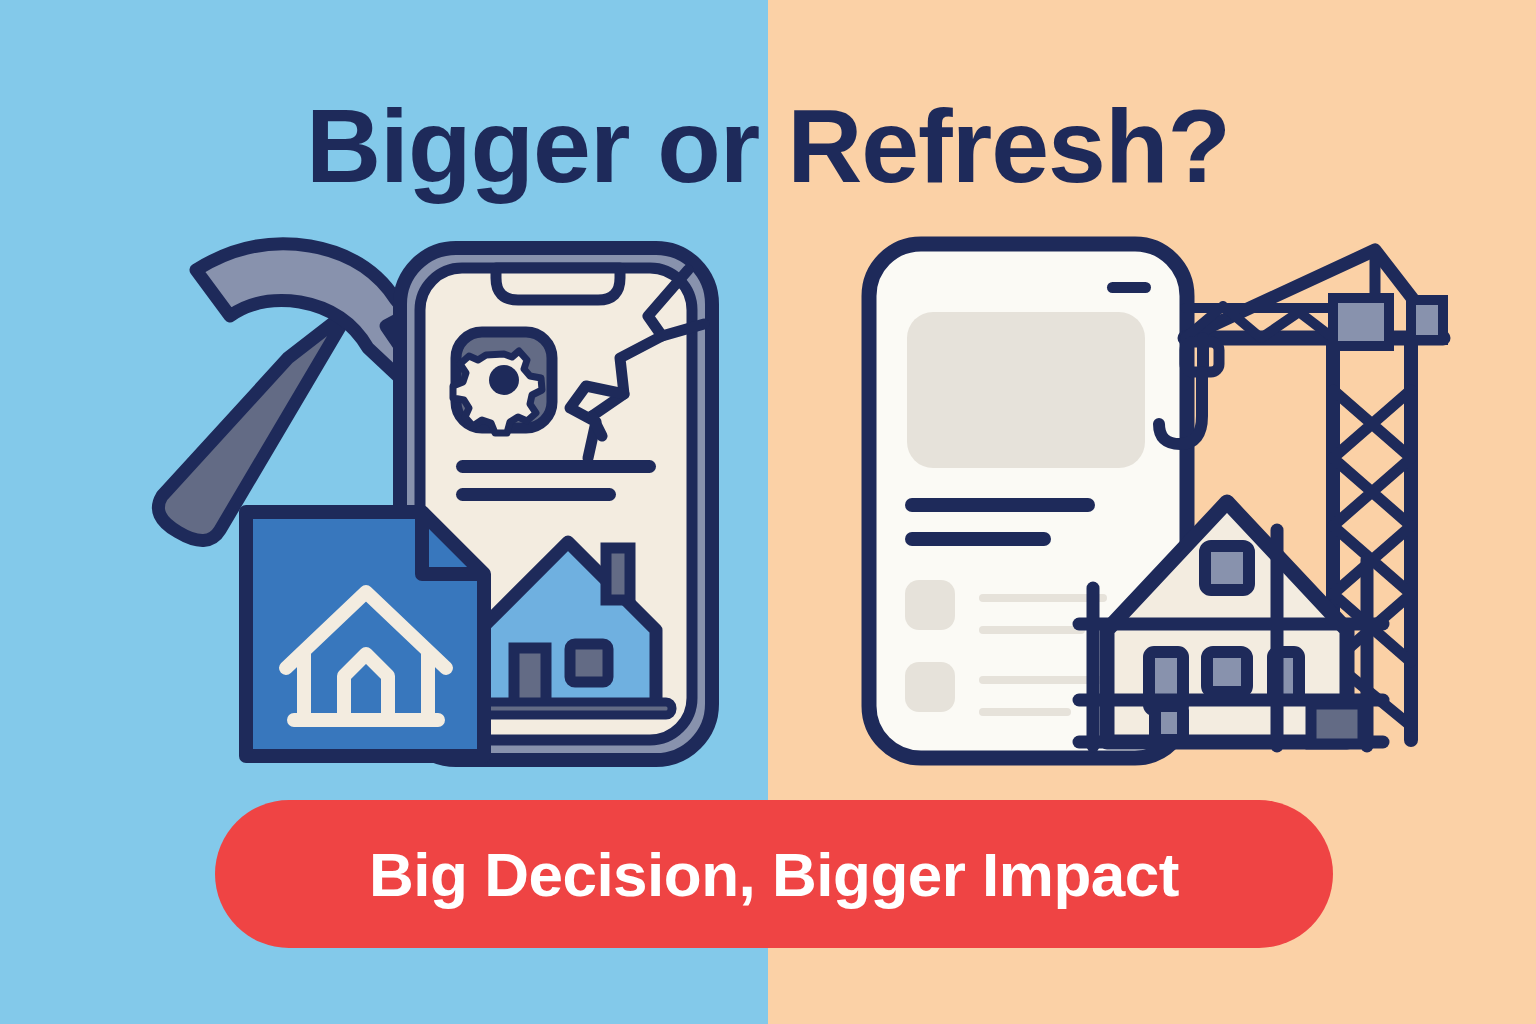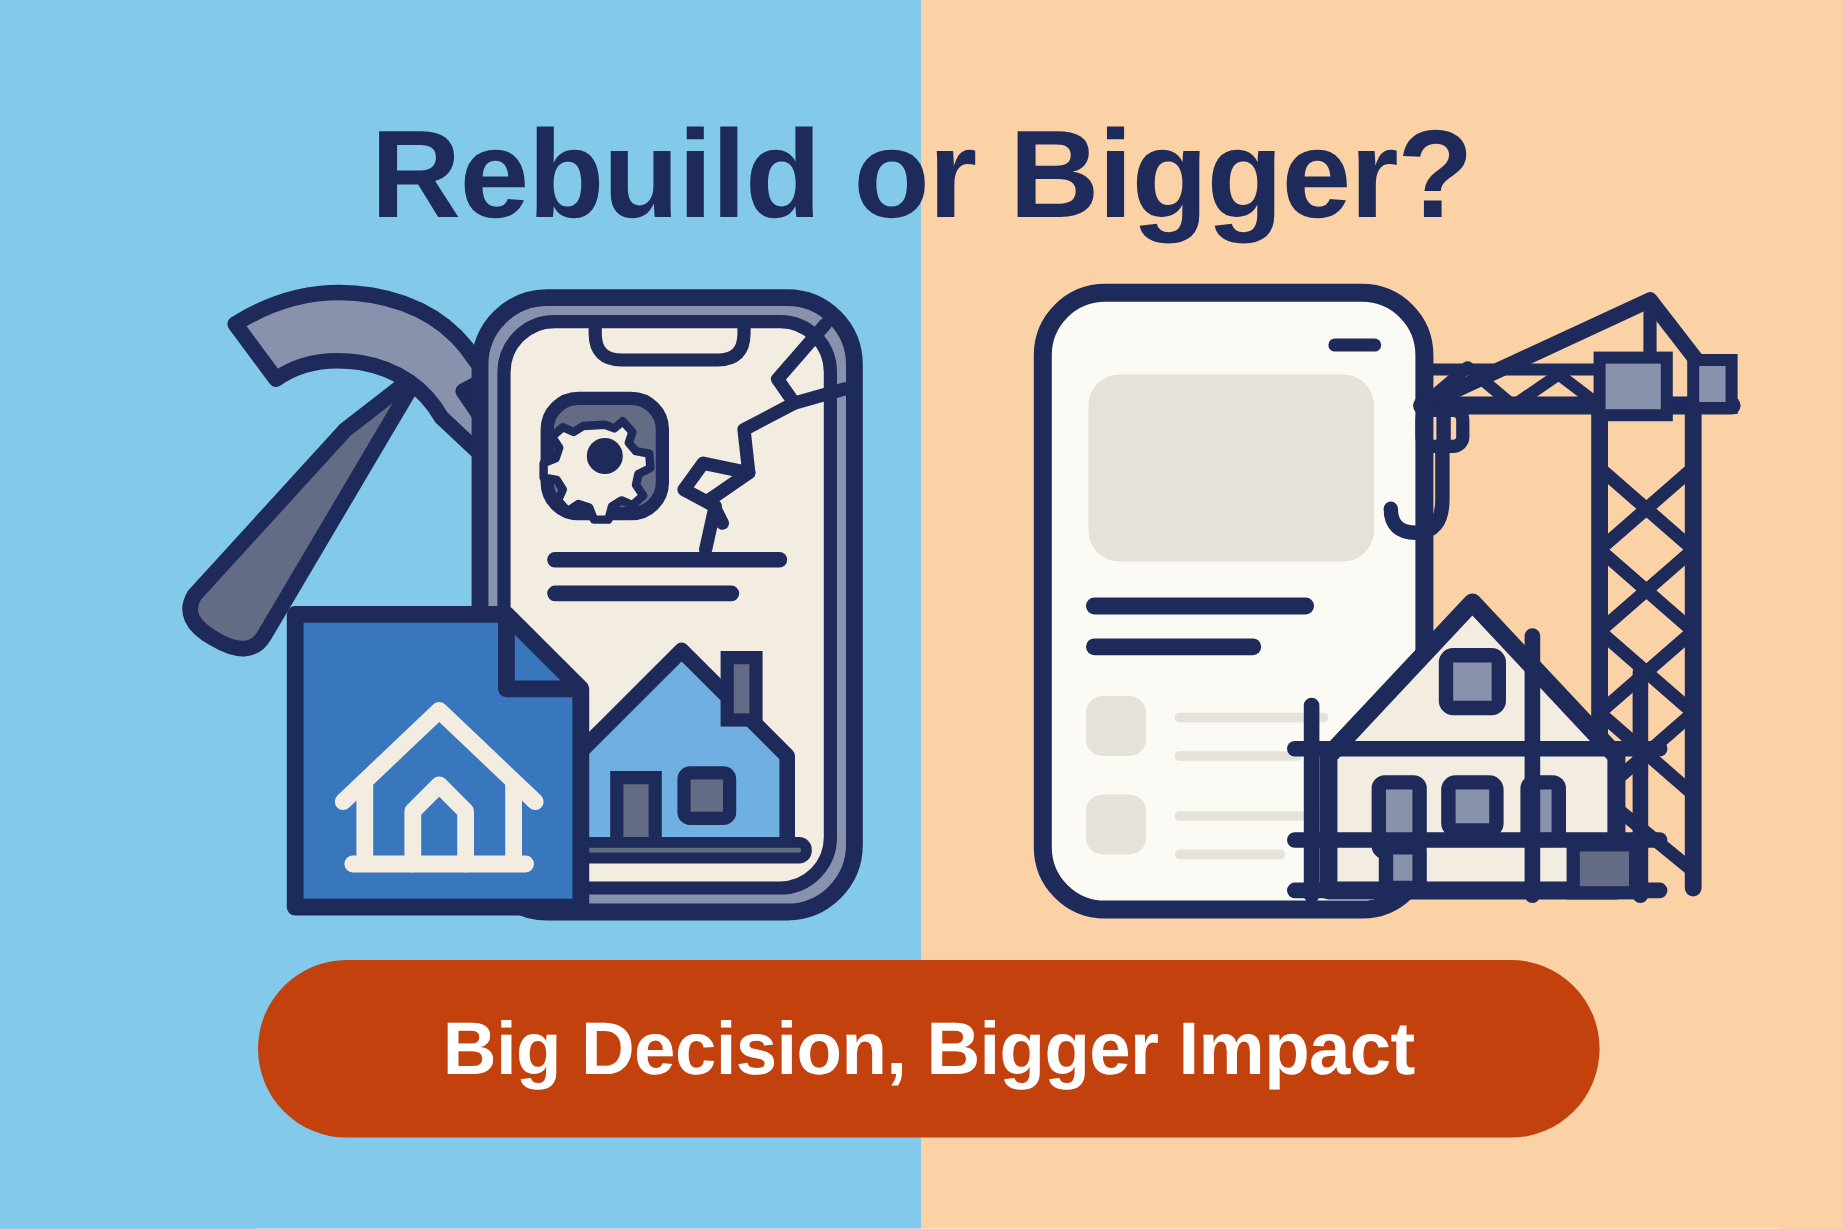--- a/index.html
+++ b/index.html
@@ -38,21 +38,21 @@
     user-select: none;
   }
 
   #banner {
     position: absolute;
     left: 215px;
     top: 800px;
     width: 1118px;
     height: 148px;
     border-radius: 74px;
-    background: #c2410c;
+    background: #ef4444;
     display: flex;
     align-items: center;
     justify-content: center;
     text-align: right;
   }
   #banner-text {
     color: #ffffff;
     font-size: 62px;
     font-weight: 700;
     letter-spacing: -0.5px;
@@ -193,19 +193,19 @@
         <path d="M422 300 L422 516"></path>
         <path d="M512 330 L512 516"></path>
         <path d="M224 394 L528 394"></path>
         <path d="M224 470 L528 470"></path>
         <path d="M224 512 L528 512"></path>
       </g>
       <rect x="456" y="474" width="52" height="40" fill="#636b85" stroke="#1e2a5a" stroke-width="11"></rect>
     </g>
   </svg>
 
-  <div id="headline">Rebuild or Bigger?</div>
+  <div id="headline">Bigger or Refresh?</div>
 
   <div id="banner">
     <span id="banner-text">Big Decision, Bigger Impact</span>
   </div>
 
 </div>
 
 </body></html>

